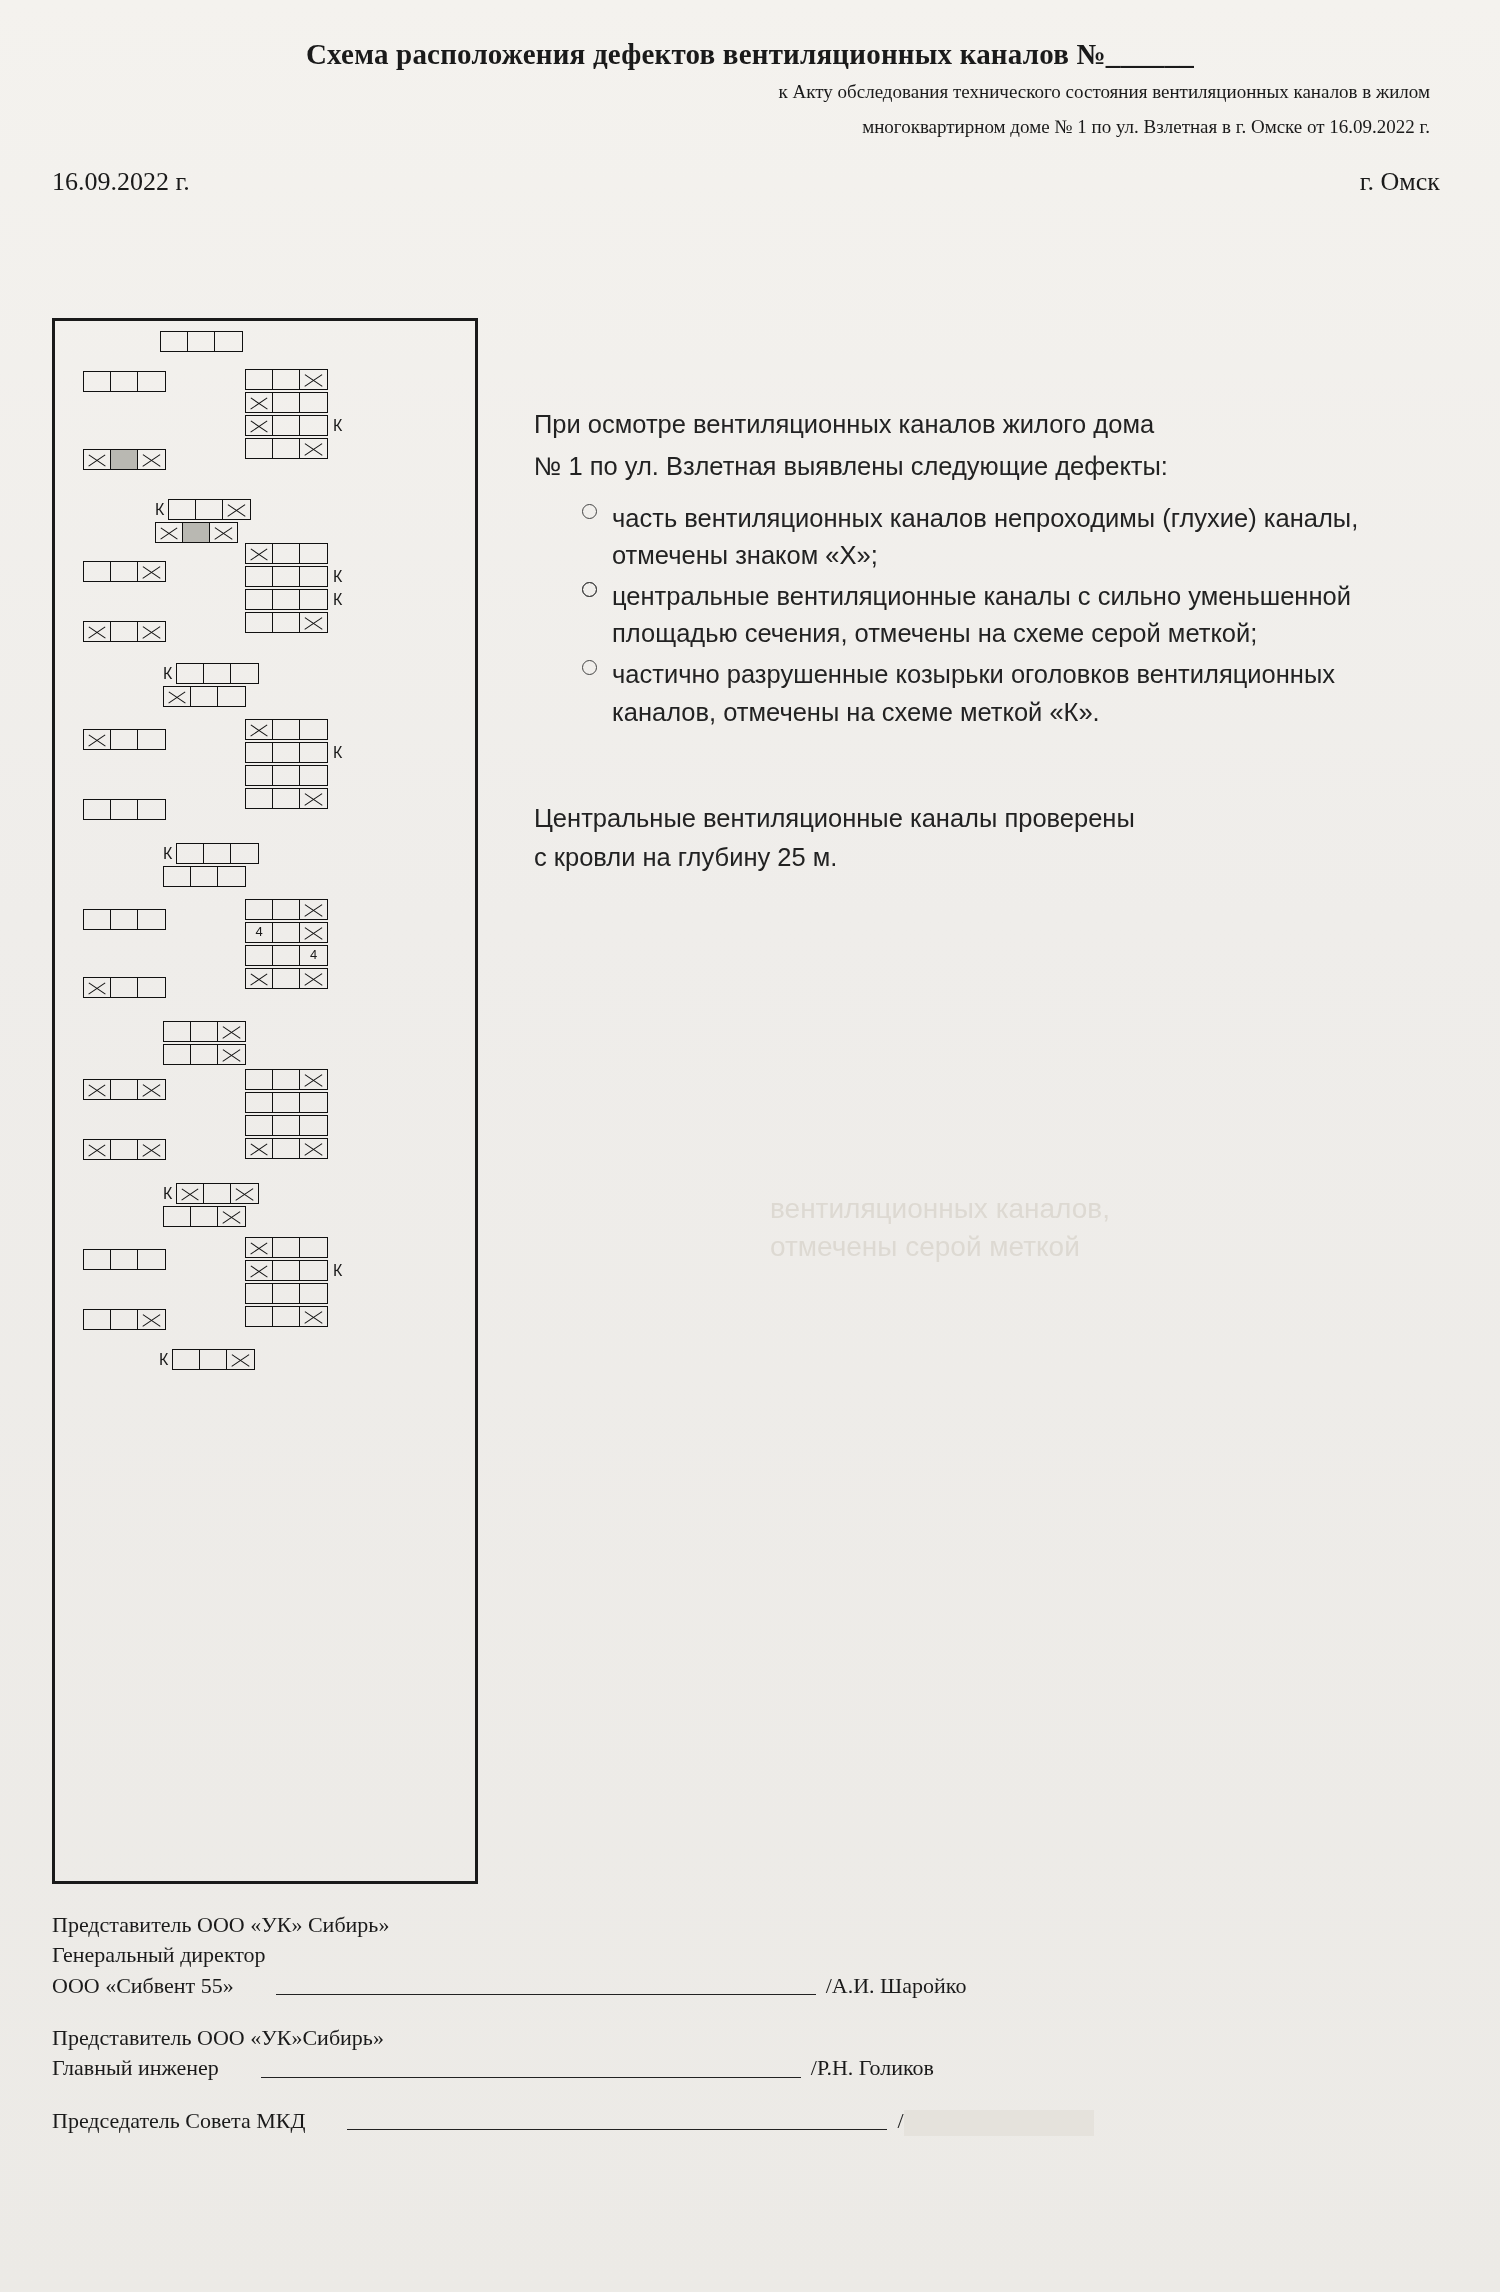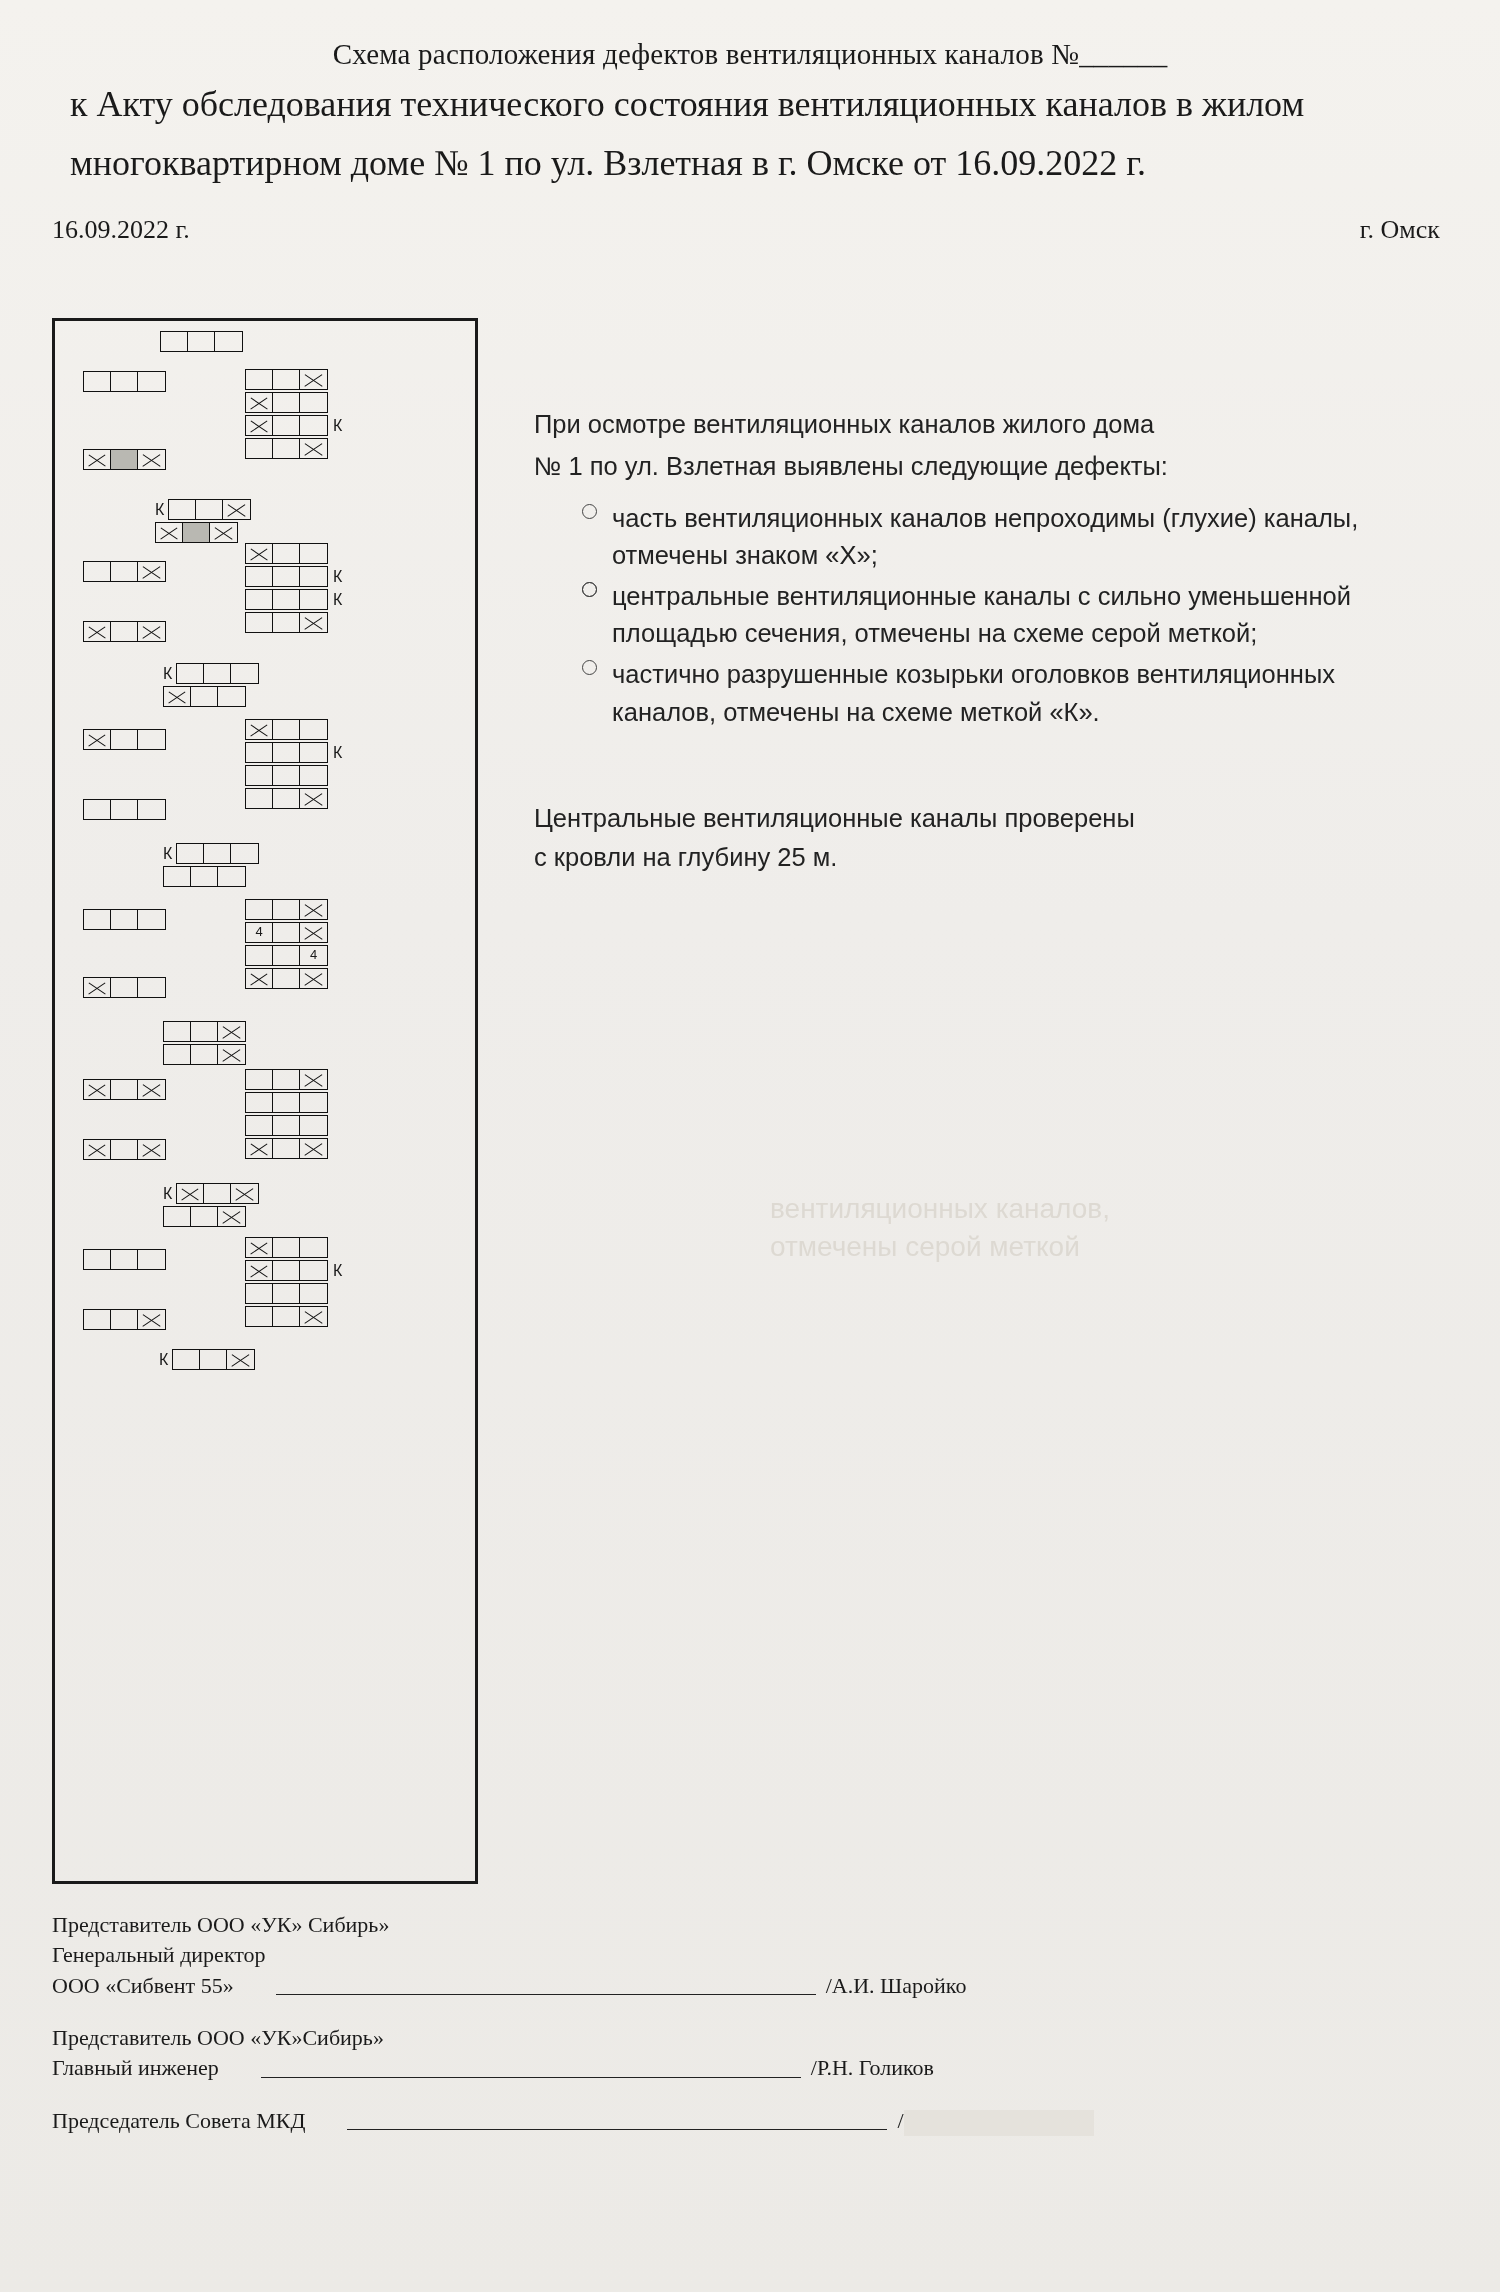--- a/index.html
+++ b/index.html
@@ -10,28 +10,28 @@
     color:#1a1a1a;
     position:relative;
     overflow:hidden;
   }
   .page {
     position:absolute; inset:0;
     background:linear-gradient(180deg,#f4f2ee 0%,#efedea 40%,#eceae6 100%);
   }
   .title {
     text-align:center;
-    font-weight:normal;
+    font-weight:bold;
     font-size:29px;
     margin:38px 0 0 0;
     letter-spacing:0.2px;
   }
   .subtitle {
-    text-align:left;
-    font-size:36px;
+    text-align:right;
+    font-size:19px;
     line-height:1.42;
     margin:8px 70px 0 70px;
   }
   .daterow {
     display:flex; justify-content:space-between;
     margin:26px 60px 0 52px;
     font-size:26px;
   }
   
   .scheme {

